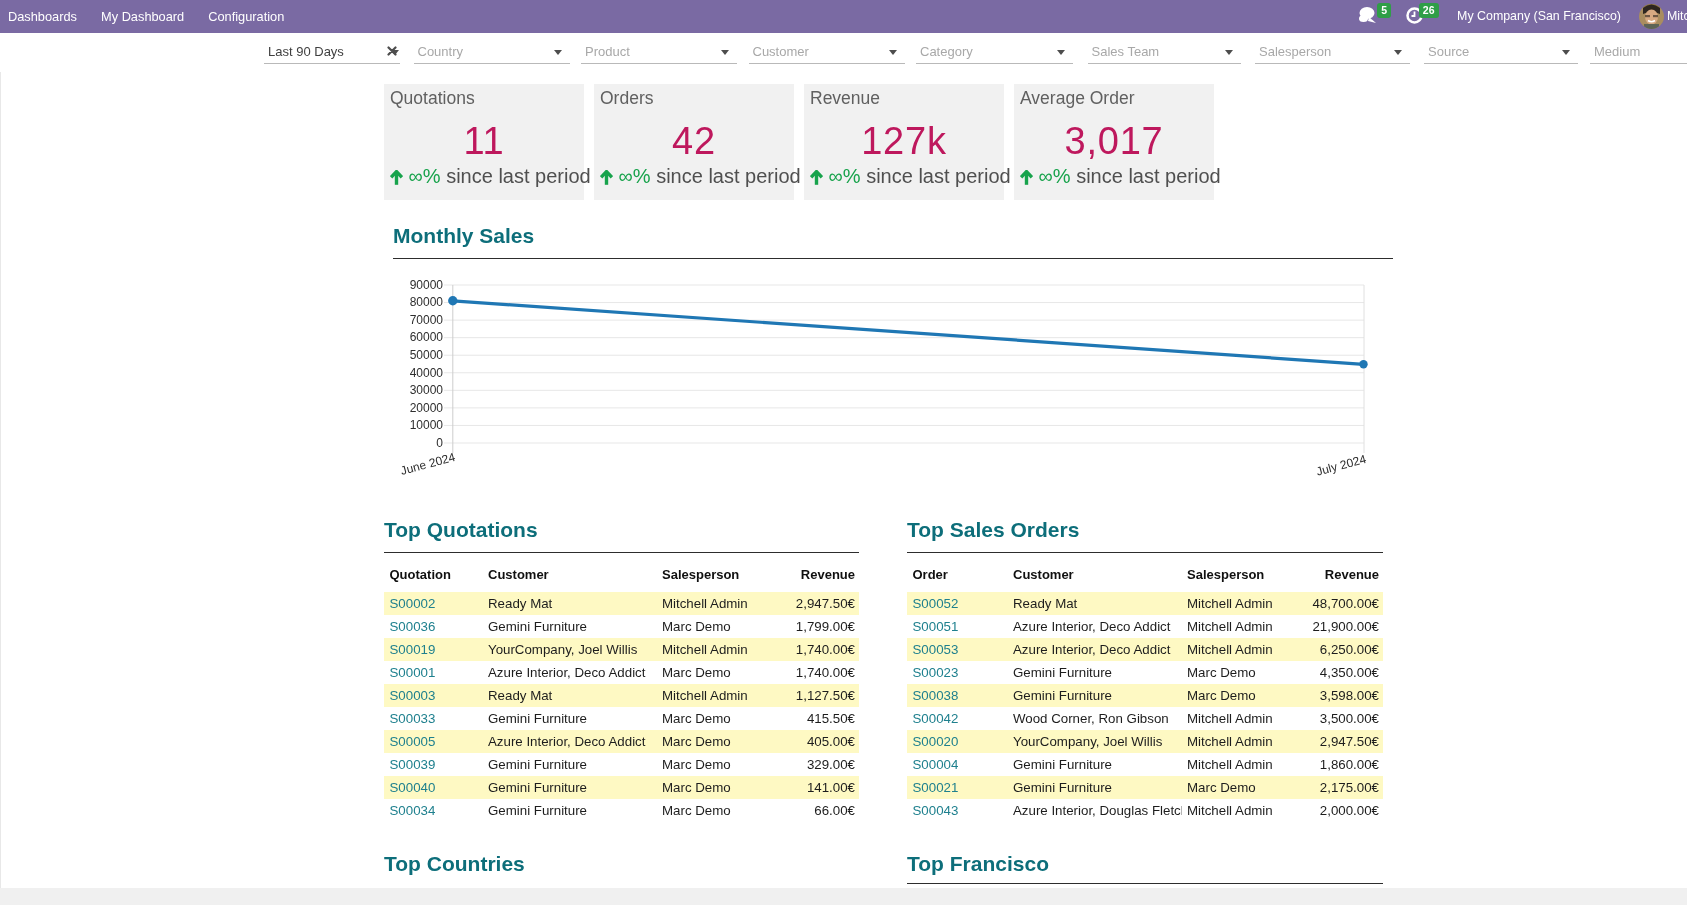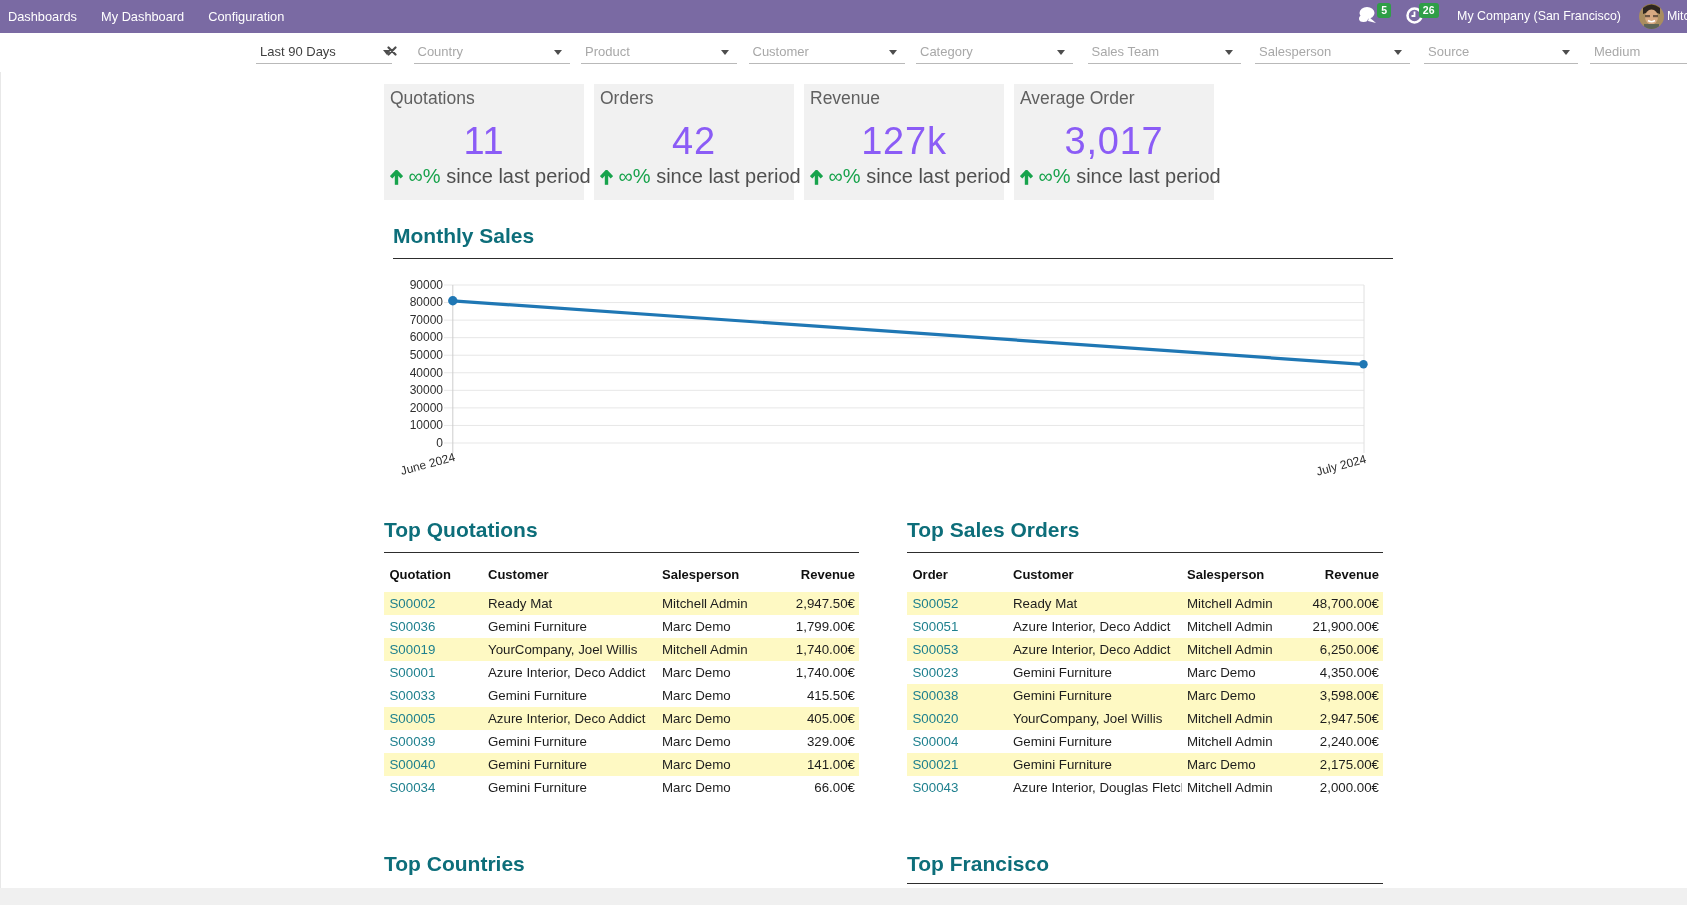--- a/index.html
+++ b/index.html
@@ -21,21 +21,21 @@
 .filter.sel { color:#3f3f3f; }
 .caret { position:absolute; right:8px; top:9px; width:0; height:0;
   border-left:4.5px solid transparent; border-right:4.5px solid transparent; border-top:5px solid #4d4d4d; }
 
 .content { position:absolute; left:0; top:72px; width:1687px; height:816px; background:#fff; border-left:1px solid #e8e8e8; }
 .main { position:absolute; left:383px; top:0; width:1000px; }
 
 .kpis { position:absolute; left:0; top:11.5px; display:flex; }
 .kpi { width:200px; height:116px; background:#f1f1f1; margin-right:10px; position:relative; }
 .kpi .t { position:absolute; left:6px; top:4px; font-size:17.5px; color:#606060; }
-.kpi .n { position:absolute; left:0; width:100%; top:36.5px; text-align:center; font-size:38px; letter-spacing:0.8px; color:#8b5cf6; }
+.kpi .n { position:absolute; left:0; width:100%; top:36.5px; text-align:center; font-size:38px; letter-spacing:0.8px; color:#be185d; }
 .kpi .b { position:absolute; left:6px; bottom:13px; font-size:20px; color:#4f4f4f; white-space:nowrap; line-height:21px; }
 .kpi .b .g { color:#18a34c; }
 
 .sect { font-size:21px; font-weight:bold; color:#0d6e7a; line-height:24px; }
 .rule { border-bottom:1.5px solid #2d2d2d; }
 
 table { border-collapse:collapse; table-layout:fixed; width:100%; }
 th { font-size:13px; font-weight:bold; color:#101010; text-align:left;
   padding:12.5px 0 9px 5.5px; line-height:17px; }
 th.r, td.r { text-align:right; padding-right:4px; padding-left:0; }
@@ -80,21 +80,21 @@
         <rect x="5" y="20" width="15" height="5" fill="#5d6457"></rect>
         <rect x="6" y="11" width="5" height="2.2" fill="#4a3c30" opacity="0.75"></rect>
         <rect x="14" y="11" width="5" height="2.2" fill="#4a3c30" opacity="0.75"></rect>
         <path d="M9 16.5 Q12.5 19 16 16.5" stroke="#fff" stroke-width="1.6" fill="none"></path>
       </g>
     </svg>
     <span style="position:absolute; left:1667px; top:9px; width:20px; overflow:visible; white-space:nowrap;">Mitchell Admin</span>
   </div>
 </div>
 <div class="cp">
-  <div class="filter sel" style="left:256px; width:135.5px;"><span class="txt">Last 90 Days</span>
+  <div class="filter sel" style="left:264px; width:135.5px;"><span class="txt">Last 90 Days</span>
     <span class="caret" style="right:1px;"></span></div>
   <svg style="position:absolute; left:387px; top:12.5px;" width="10" height="10" viewBox="0 0 10 10">
     <path d="M1.5 1.5 L8.5 8.5 M8.5 1.5 L1.5 8.5" stroke="#4d4d4d" stroke-width="2.2" stroke-linecap="round"></path>
   </svg>
   <div class="filter" style="left:413.5px; width:156.5px;"><span class="txt">Country</span><span class="caret"></span></div>
   <div class="filter" style="left:581px; width:156px;"><span class="txt">Product</span><span class="caret"></span></div>
   <div class="filter" style="left:748.5px; width:156.5px;"><span class="txt">Customer</span><span class="caret"></span></div>
   <div class="filter" style="left:916px; width:157px;"><span class="txt">Category</span><span class="caret"></span></div>
   <div class="filter" style="left:1087.5px; width:153px;"><span class="txt">Sales Team</span><span class="caret"></span></div>
   <div class="filter" style="left:1255px; width:155px;"><span class="txt">Salesperson</span><span class="caret"></span></div>
@@ -206,20 +206,26 @@
               <td>YourCompany, Joel Willis</td>
               <td>Mitchell Admin</td>
               <td class="r">1,740.00€</td>
             </tr>
         <tr>
               <td><a class="lnk">S00001</a></td>
               <td>Azure Interior, Deco Addict</td>
               <td>Marc Demo</td>
               <td class="r">1,740.00€</td>
             </tr>
+        <tr class="odd">
+              <td><a class="lnk">S00003</a></td>
+              <td>Ready Mat</td>
+              <td>Mitchell Admin</td>
+              <td class="r">1,127.50€</td>
+            </tr>
         <tr>
               <td><a class="lnk">S00033</a></td>
               <td>Gemini Furniture</td>
               <td>Marc Demo</td>
               <td class="r">415.50€</td>
             </tr>
         <tr class="odd">
               <td><a class="lnk">S00005</a></td>
               <td>Azure Interior, Deco Addict</td>
               <td>Marc Demo</td>
@@ -287,31 +293,37 @@
               <td>Gemini Furniture</td>
               <td>Marc Demo</td>
               <td class="r">4,350.00€</td>
             </tr>
         <tr class="odd">
               <td><a class="lnk">S00038</a></td>
               <td>Gemini Furniture</td>
               <td>Marc Demo</td>
               <td class="r">3,598.00€</td>
             </tr>
+        <tr>
+              <td><a class="lnk">S00042</a></td>
+              <td>Wood Corner, Ron Gibson</td>
+              <td>Mitchell Admin</td>
+              <td class="r">3,500.00€</td>
+            </tr>
         <tr class="odd">
               <td><a class="lnk">S00020</a></td>
               <td>YourCompany, Joel Willis</td>
               <td>Mitchell Admin</td>
               <td class="r">2,947.50€</td>
             </tr>
         <tr>
               <td><a class="lnk">S00004</a></td>
               <td>Gemini Furniture</td>
               <td>Mitchell Admin</td>
-              <td class="r">2,240.00€</td>
+              <td class="r">1,860.00€</td>
             </tr>
         <tr class="odd">
               <td><a class="lnk">S00021</a></td>
               <td>Gemini Furniture</td>
               <td>Marc Demo</td>
               <td class="r">2,175.00€</td>
             </tr>
         <tr>
               <td><a class="lnk">S00043</a></td>
               <td>Azure Interior, Douglas Fletcher</td>

